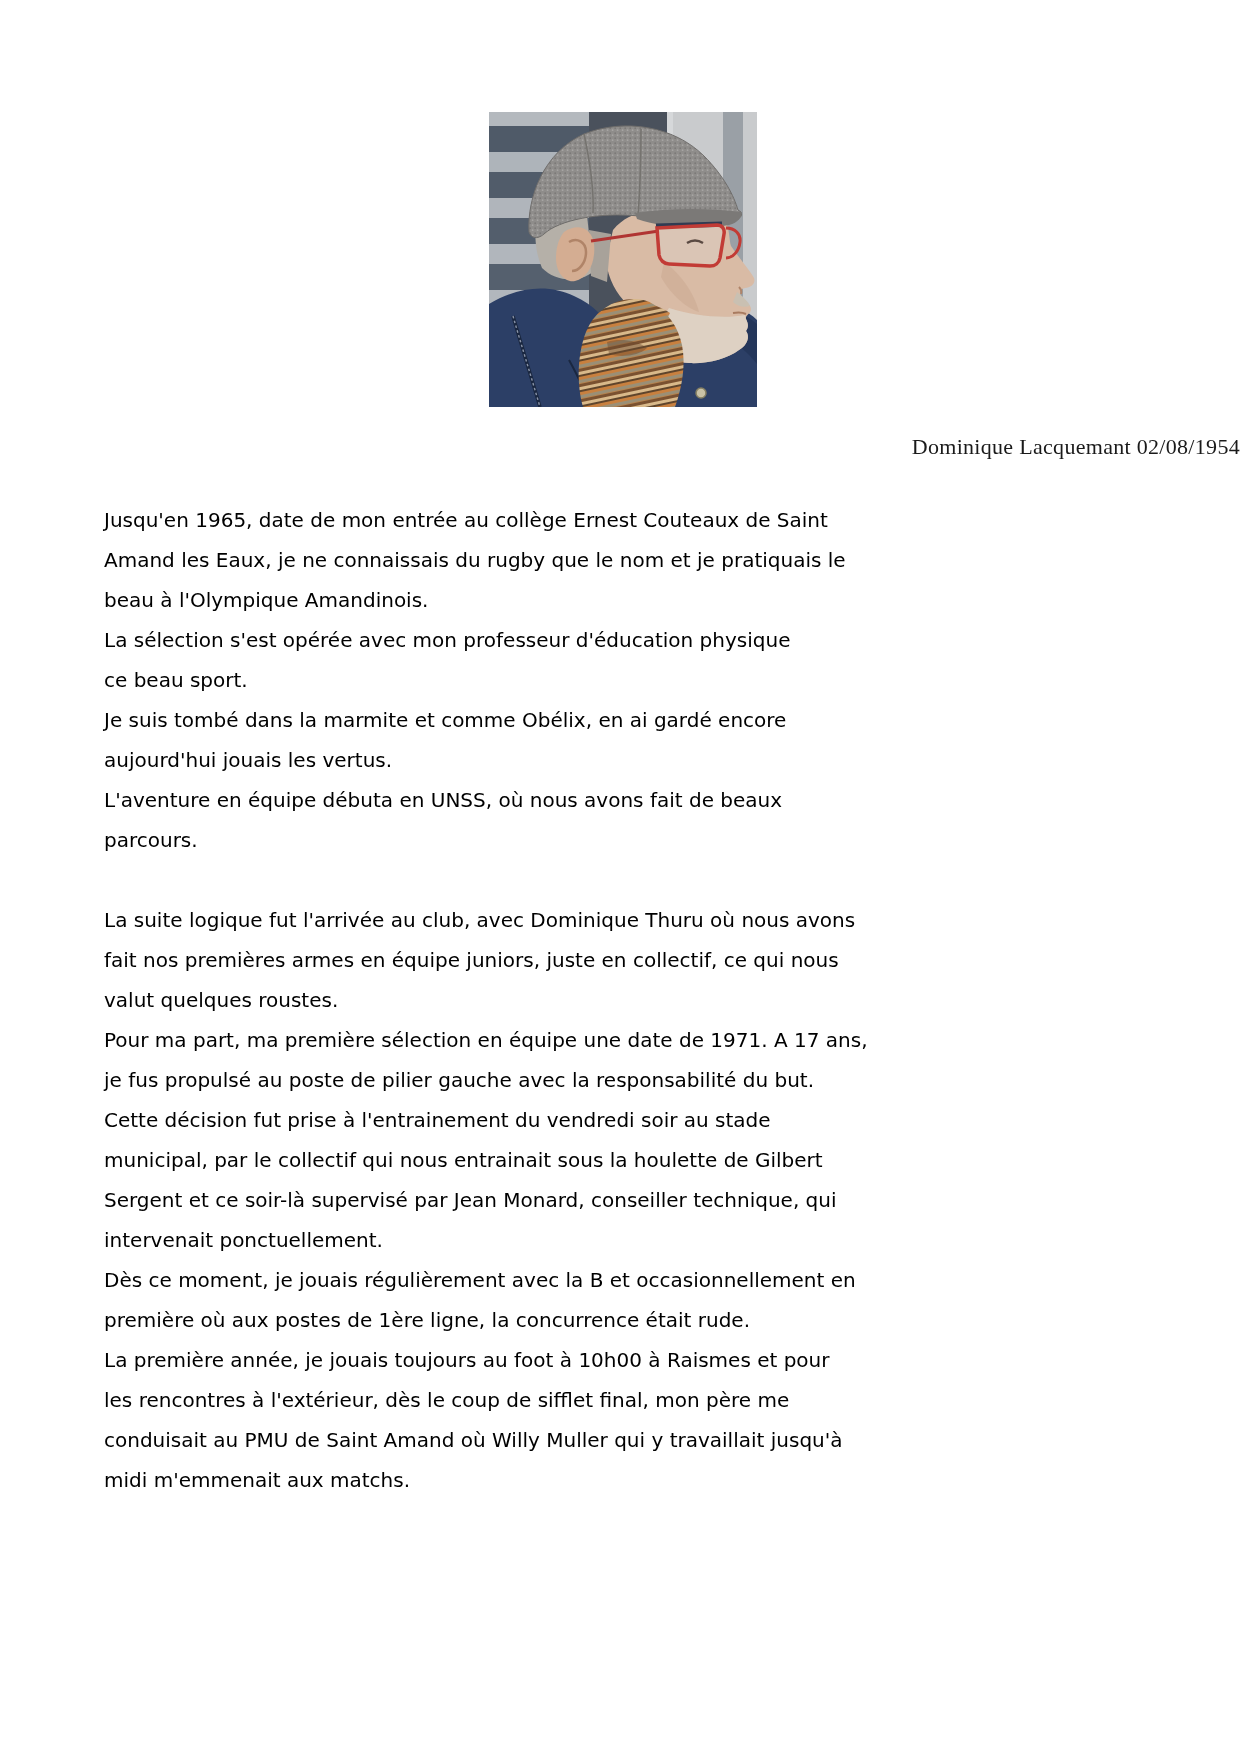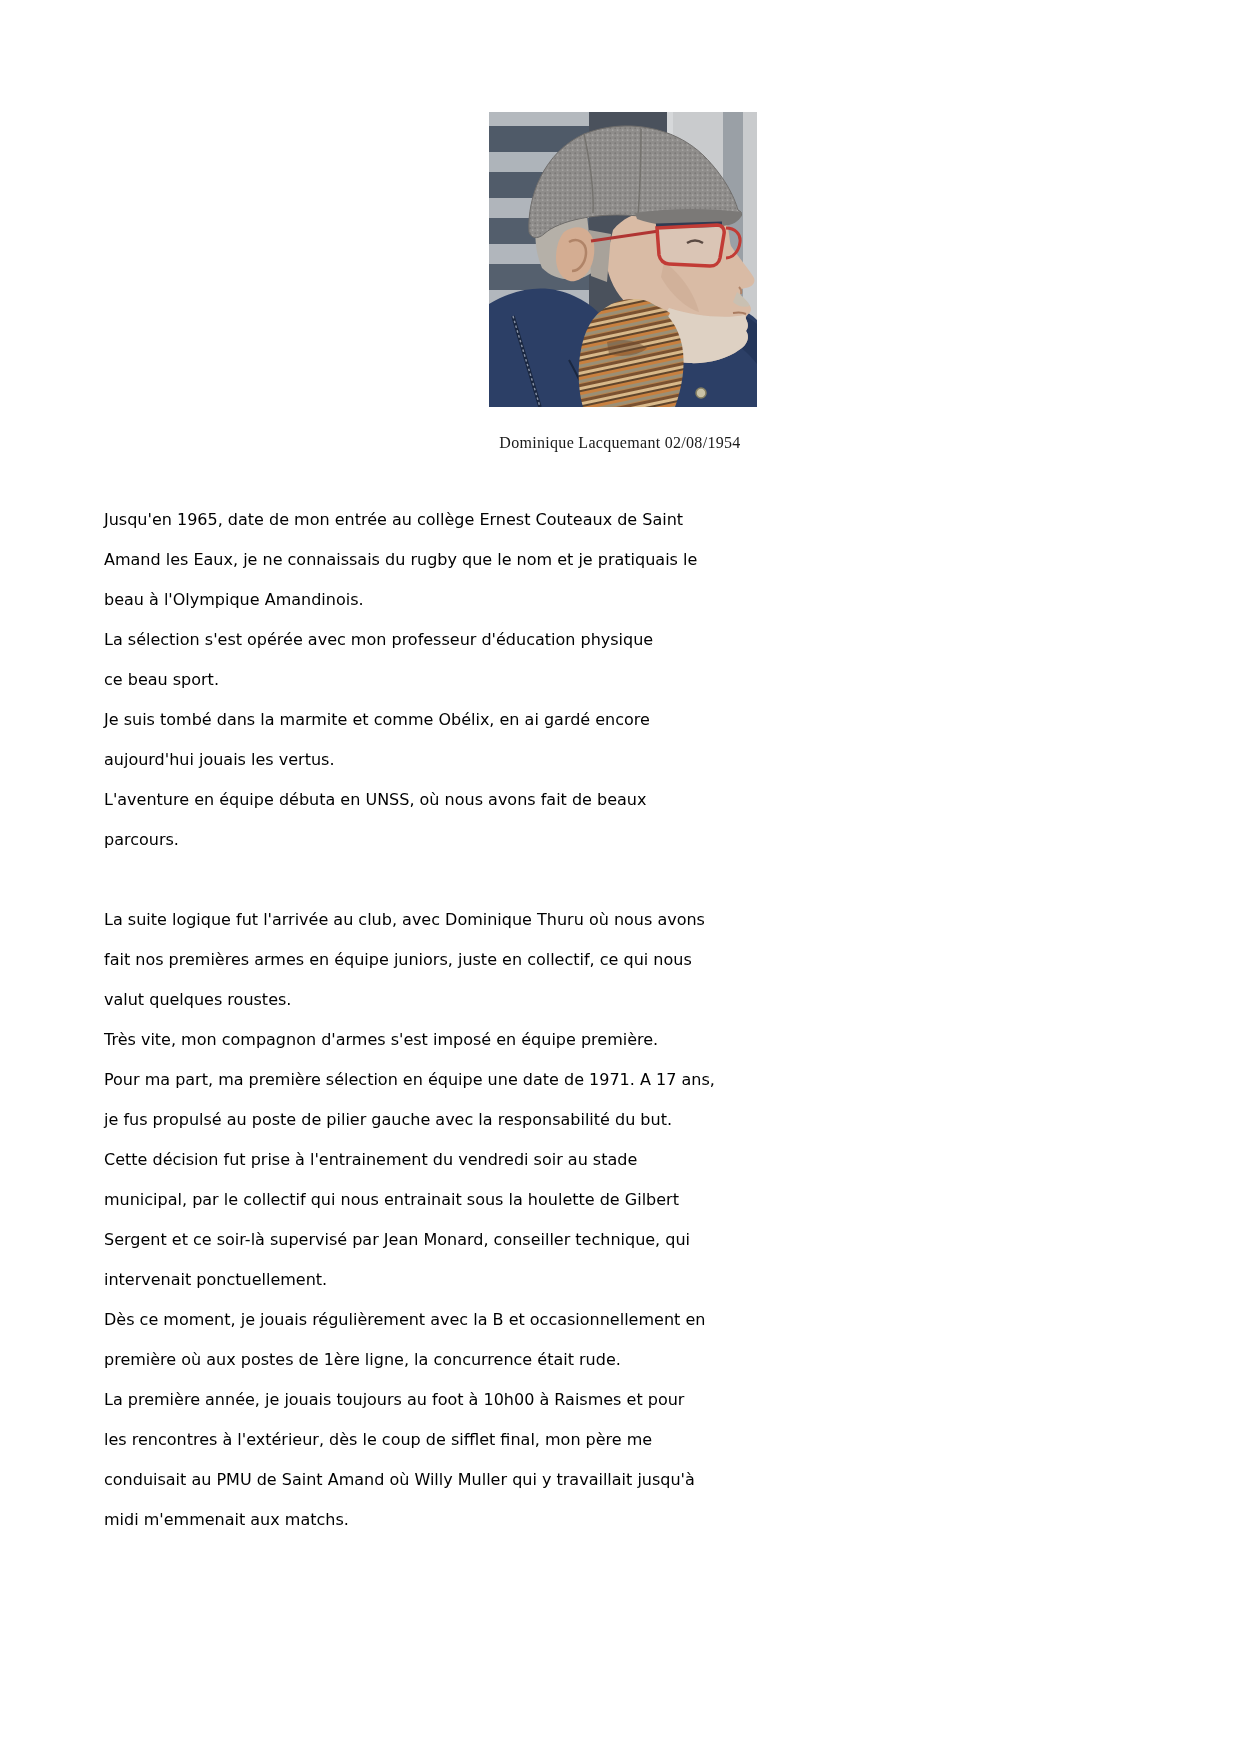--- a/index.html
+++ b/index.html
@@ -15,35 +15,35 @@
   .photo{
     position:absolute;
     left:489px;top:112px;
     width:268px;height:295px;
     margin:0;padding:0;
   }
   .photo svg{display:block;width:268px;height:295px;}
   .caption{
     position:absolute;
     top:434px;left:0;width:100%;
-    text-align:center;
+    text-align:right;
     font-family:"Liberation Serif","DejaVu Serif",serif;
-    font-size:16px;
+    font-size:22px;
     color:#1a1a1a;
     letter-spacing:0.3px;
   }
   .body-text{
     position:absolute;
     left:104px;top:500px;
     width:1060px;
   }
   .body-text .line{
     height:40px;
     line-height:40px;
-    font-size:16px;
+    font-size:20px;
     white-space:nowrap;
     letter-spacing:0px;
   }
   .body-text .line.blank{height:40px;}
 </style>
 </head>
 <body>
 
 <div class="page">
 
@@ -141,21 +141,20 @@
       <div class="line">La sélection s'est opérée avec mon professeur d'éducation physique</div>
       <div class="line">ce beau sport.</div>
       <div class="line">Je suis tombé dans la marmite et comme Obélix, en ai gardé encore</div>
       <div class="line">aujourd'hui jouais les vertus.</div>
       <div class="line">L'aventure en équipe débuta en UNSS, où nous avons fait de beaux</div>
       <div class="line">parcours.</div>
       <div class="line blank"></div>
       <div class="line">La suite logique fut l'arrivée au club, avec Dominique Thuru où nous avons</div>
       <div class="line">fait nos premières armes en équipe juniors, juste en collectif, ce qui nous</div>
       <div class="line">valut quelques roustes.</div>
-      <div class="line">Très vite, mon compagnon d'armes s'est imposé en équipe première.</div>
       <div class="line">Pour ma part, ma première sélection en équipe une date de 1971. A 17 ans,</div>
       <div class="line">je fus propulsé au poste de pilier gauche avec la responsabilité du but.</div>
       <div class="line">Cette décision fut prise à l'entrainement du vendredi soir au stade</div>
       <div class="line">municipal, par le collectif qui nous entrainait sous la houlette de Gilbert</div>
       <div class="line">Sergent et ce soir-là supervisé par Jean Monard, conseiller technique, qui</div>
       <div class="line">intervenait ponctuellement.</div>
       <div class="line">Dès ce moment, je jouais régulièrement avec la B et occasionnellement en</div>
       <div class="line">première où aux postes de 1ère ligne, la concurrence était rude.</div>
       <div class="line">La première année, je jouais toujours au foot à 10h00 à Raismes et pour</div>
       <div class="line">les rencontres à l'extérieur, dès le coup de sifflet final, mon père me</div>

